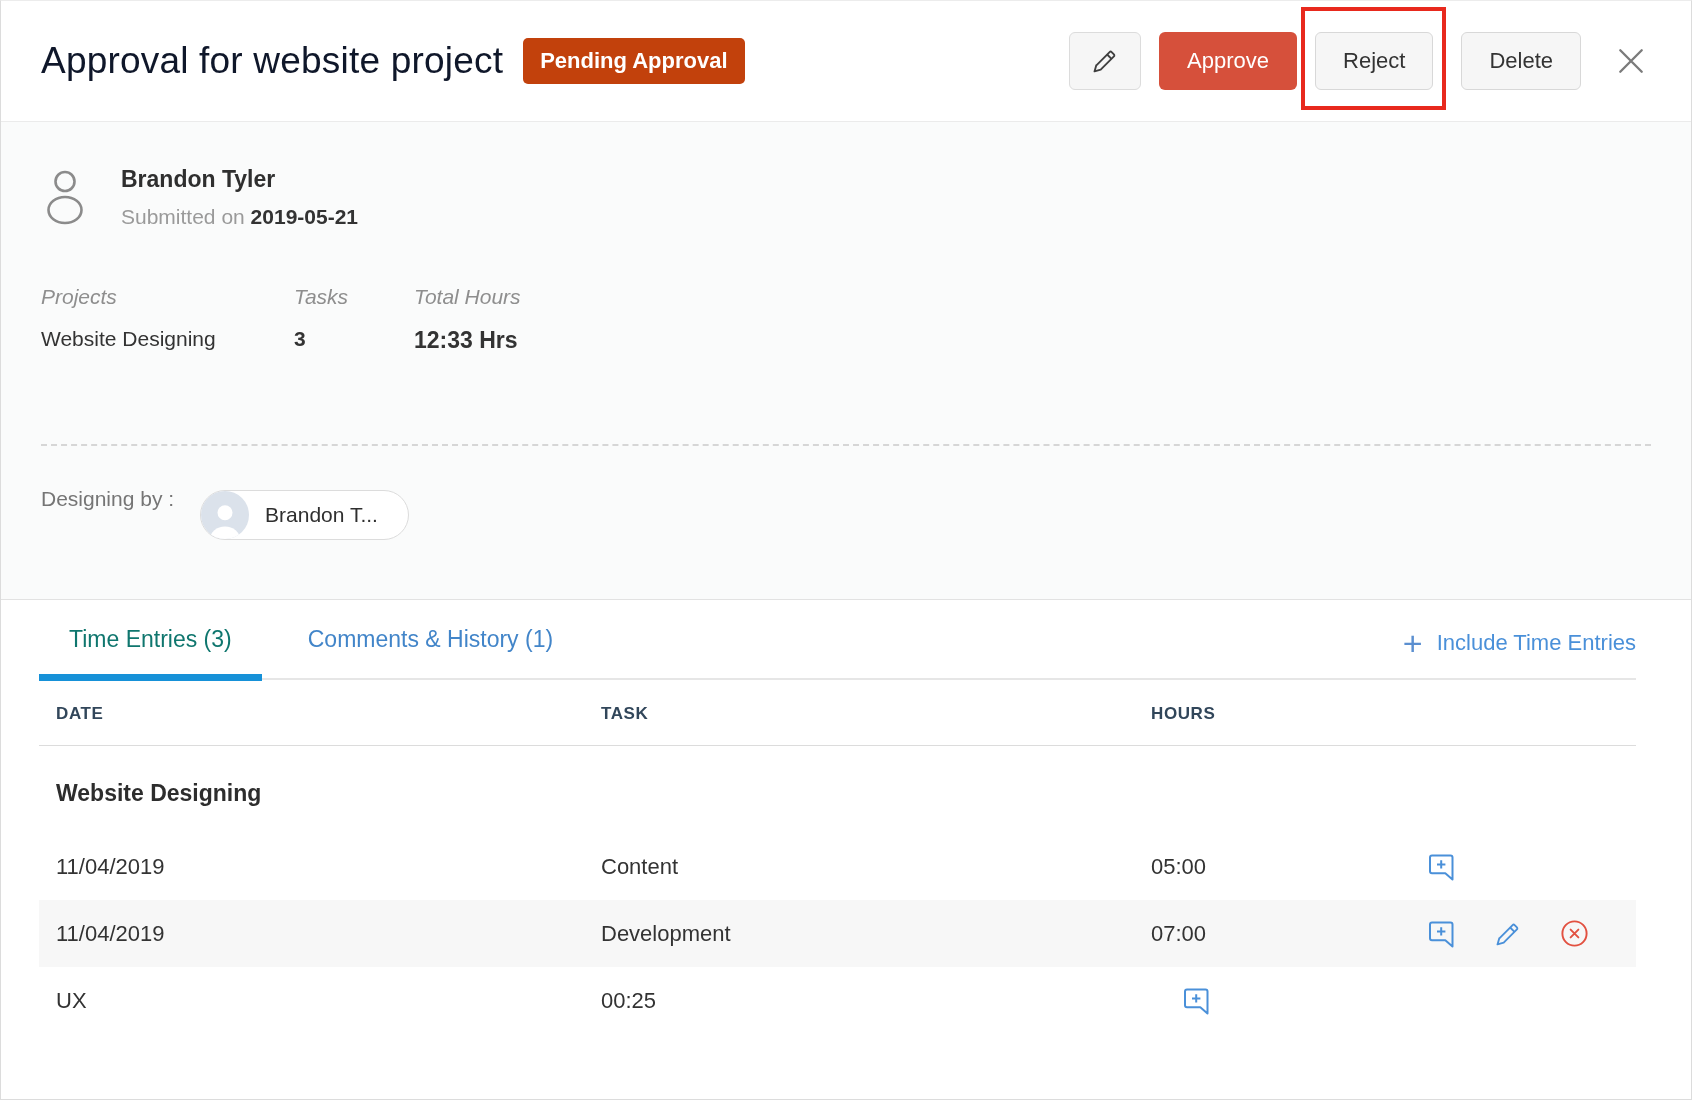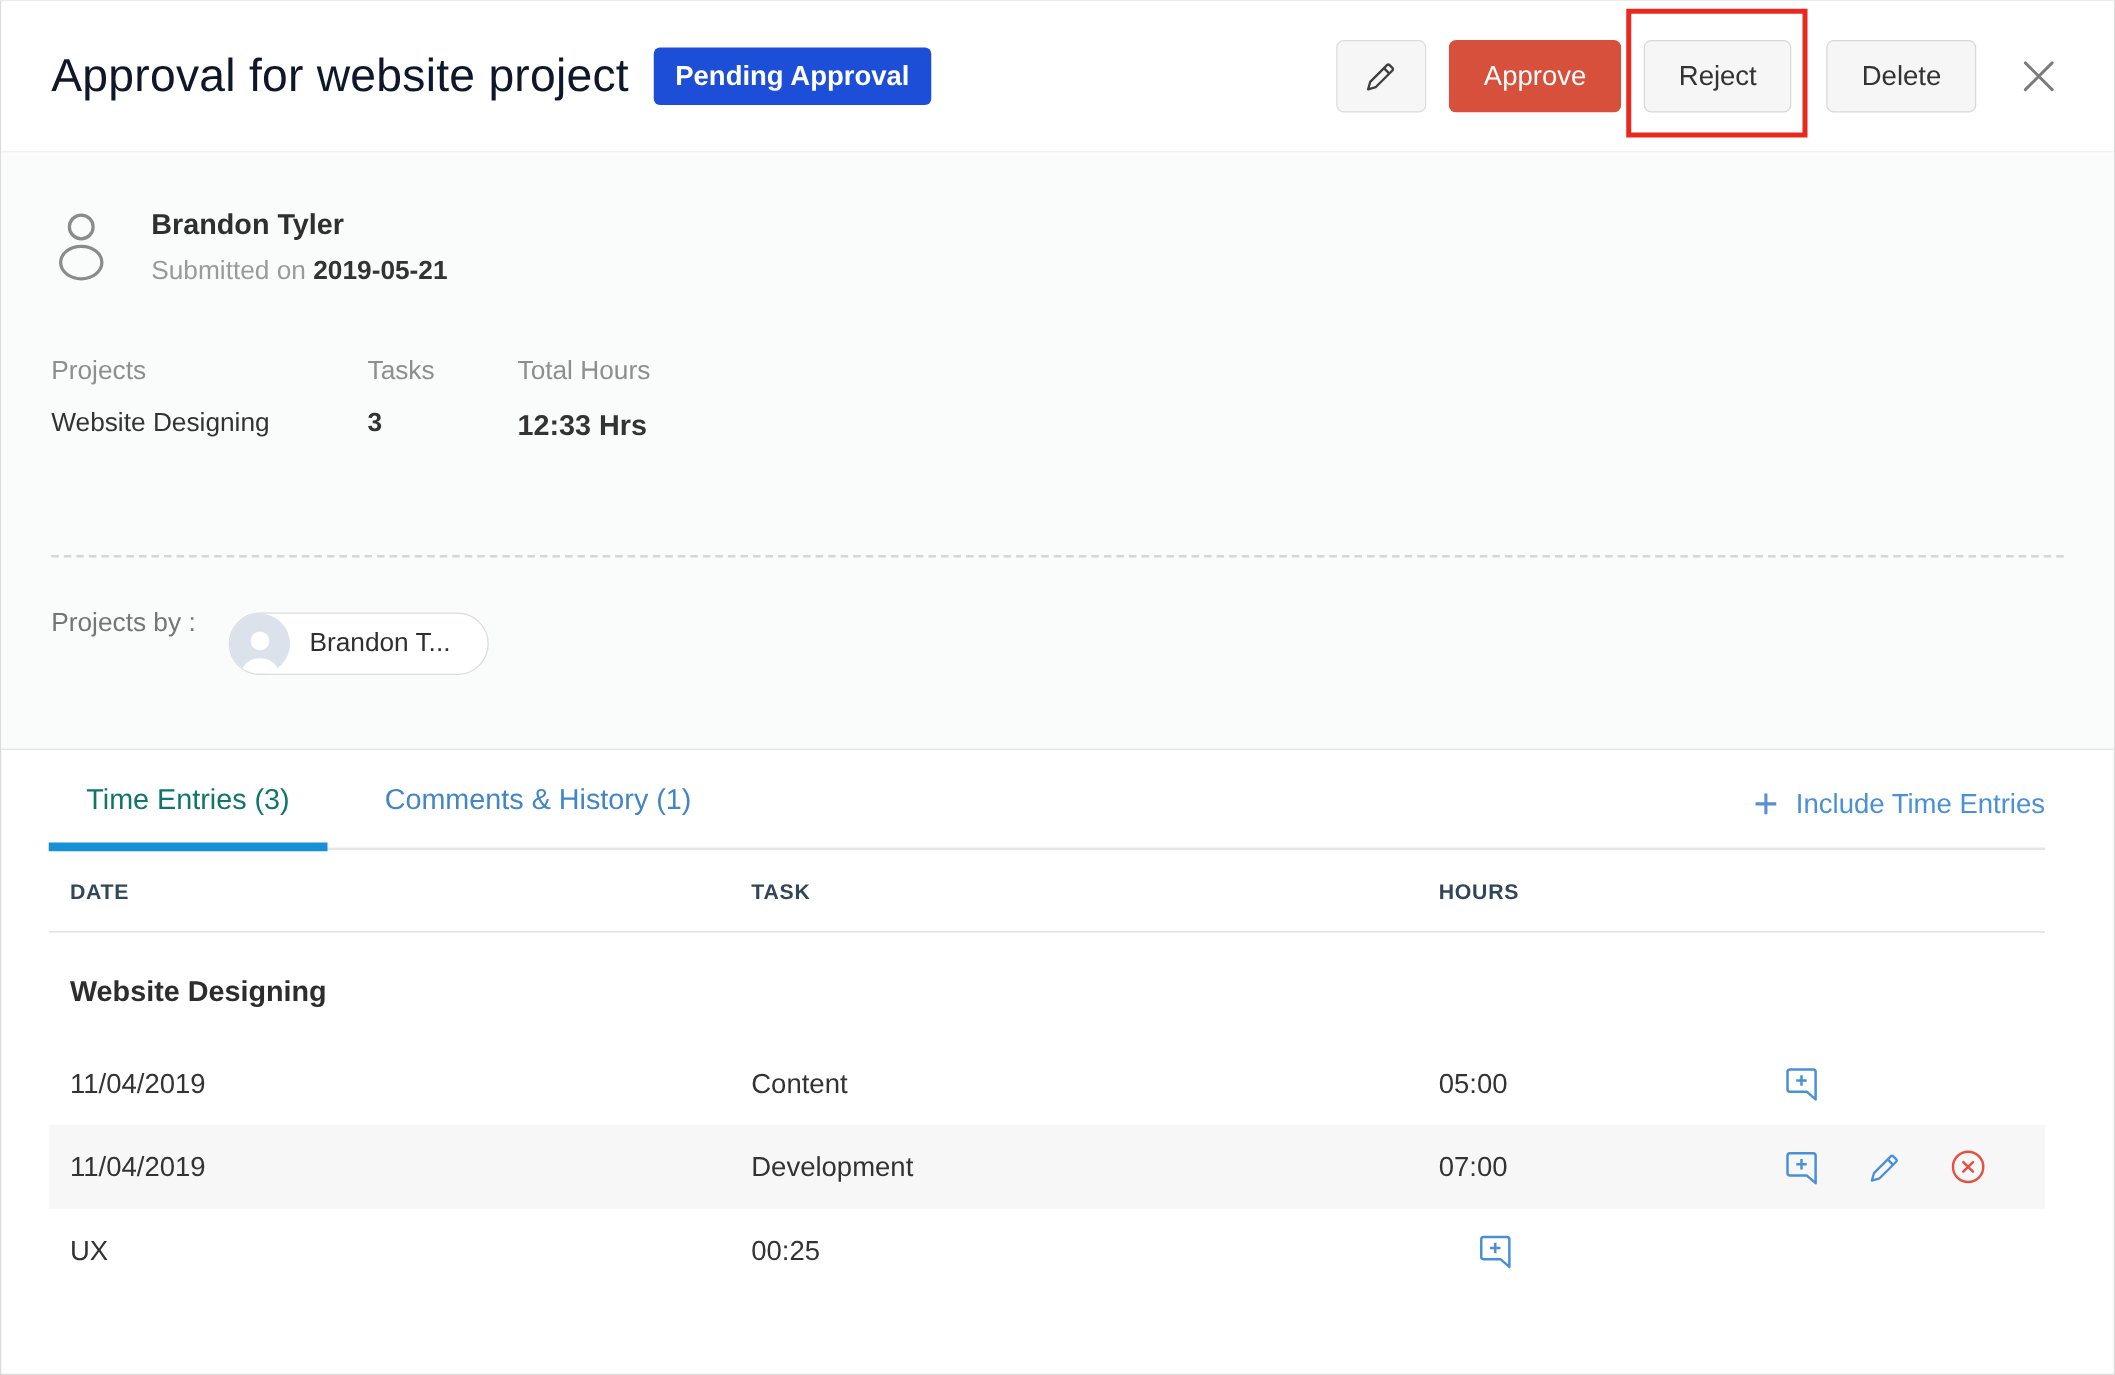--- a/index.html
+++ b/index.html
@@ -29,21 +29,21 @@
   }
   .page-title {
     font-size: 37px;
     font-weight: 300;
     color: #0f172a;
     letter-spacing: 0.2px;
     white-space: nowrap;
   }
   .badge {
     margin-left: 20px;
-    background: #1d4ed8;
+    background: #c2410c;
     color: #fff;
     font-size: 22px;
     font-weight: 700;
     padding: 10px 17px;
     border-radius: 5px;
     white-space: nowrap;
   }
   .topbar-actions {
     margin-left: auto;
     display: flex;
@@ -109,21 +109,21 @@
   .muted { color: #9a9a9a; }
   .user-submitted b { color: #333; font-weight: 600; }
 
   .stats-row {
     display: flex;
     margin-top: 56px;
   }
   .stat { display: flex; flex-direction: column; }
   .stat-projects { width: 253px; }
   .stat-tasks { width: 120px; }
-  .stat-label { font-size: 21px; color: #8e8e8e; }
+  .stat-label { font-size: 21px; color: #8e8e8e; font-style: italic; }
   .stat-value { margin-top: 18px; font-size: 21px; color: #333; }
   .stat-value.bold { font-weight: 700; }
   .stat-value.big { font-size: 23px; font-weight: 700; }
 
   .dashed-divider {
     margin-top: 90px;
     border-top: 2px dashed #d6d6d6;
   }
   .submitted-by-row {
     margin-top: 12px;
@@ -341,21 +341,21 @@
       </div>
       <div class="stat">
         <span class="stat-label">Total Hours</span>
         <span class="stat-value big">12:33 Hrs</span>
       </div>
     </div>
 
     <div class="dashed-divider"></div>
 
     <div class="submitted-by-row">
-      <span class="submitted-by-label">Projects by :</span>
+      <span class="submitted-by-label">Designing by :</span>
       <div class="chip">
         <span class="chip-avatar">
           <svg class="ic" width="40" height="40" color="#ffffff">
               <use href="#sym-person-fill"></use>
             </svg>
         </span>
         <span class="chip-name">Brandon T...</span>
       </div>
     </div>
   </section>

